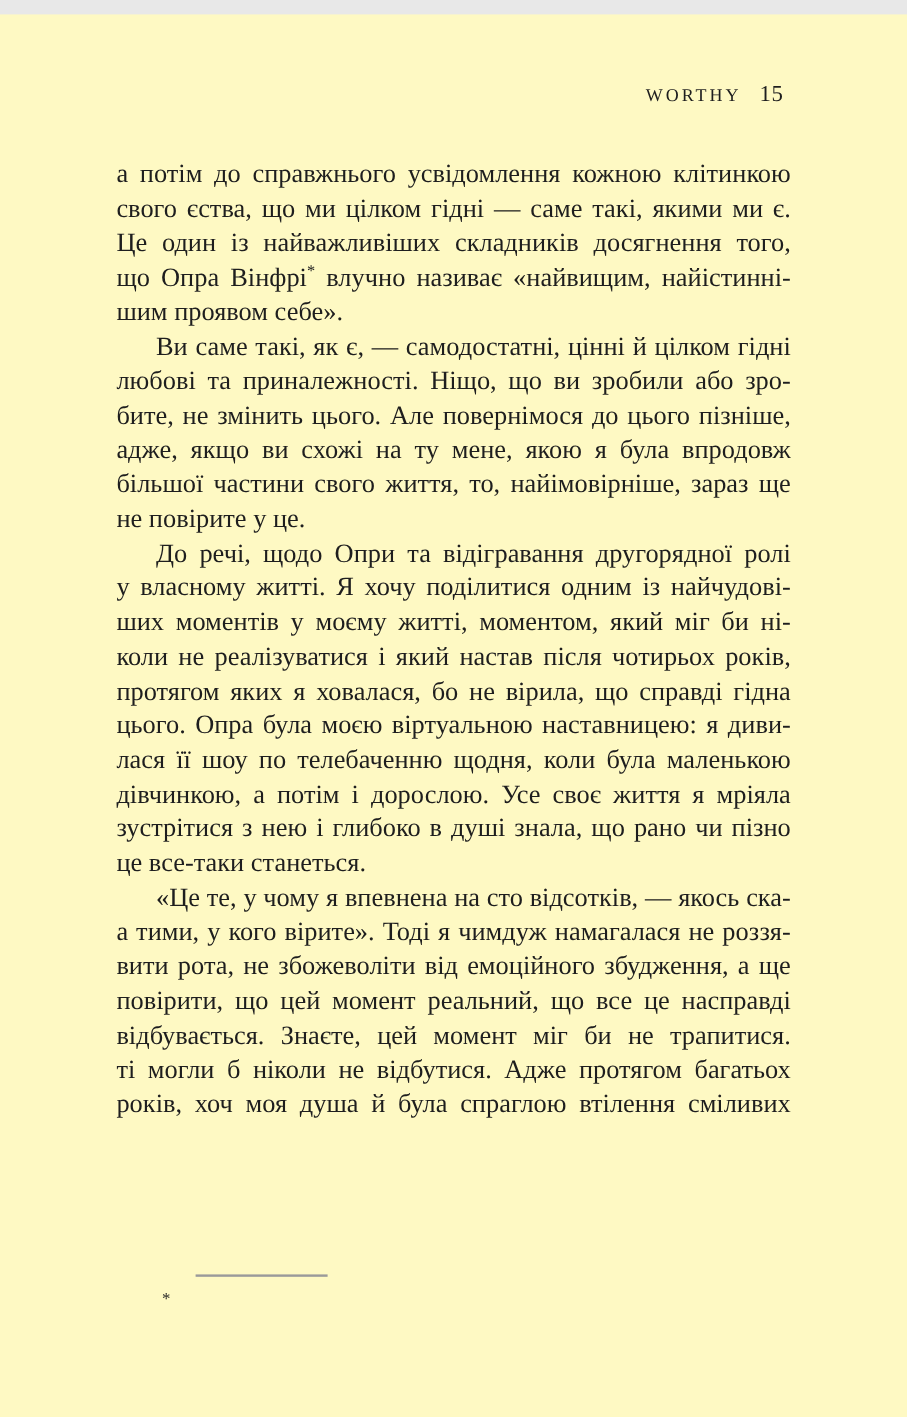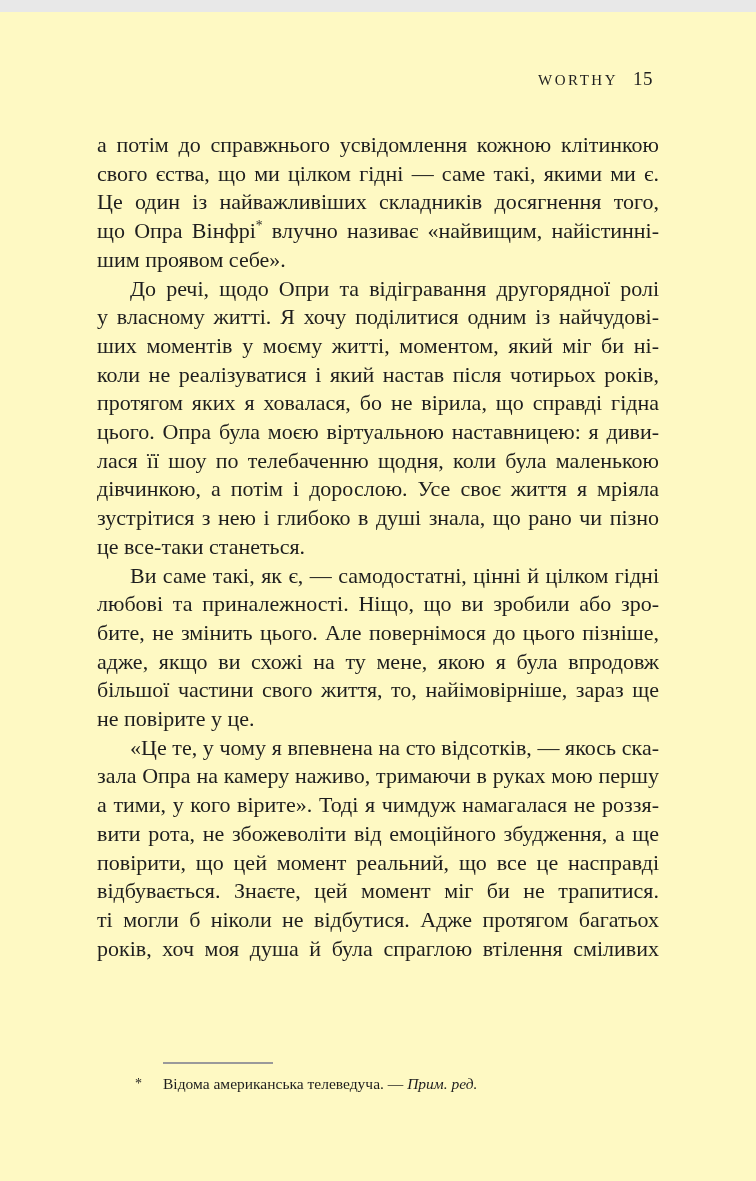--- a/index.html
+++ b/index.html
@@ -94,52 +94,50 @@
 
   <main class="body-text" id="body-text">
       <div class="paragraph">
         <div class="line"><span>а потім до справжнього усвідомлення кожною клітинкою</span></div>
         <div class="line"><span>свого єства, що ми цілком гідні — саме такі, якими ми є.</span></div>
         <div class="line"><span>Це один із найважливіших складників досягнення того,</span></div>
         <div class="line"><span>що Опра Вінфрі</span><span class="sup">*</span><span> влучно називає «найвищим, найістинні-</span></div>
         <div class="line last"><span>шим проявом себе».</span></div>
       </div>
       <div class="paragraph">
+        <div class="line indent"><span>Ви саме такі, як є, — самодостатні, цінні й цілком гідні</span></div>
+        <div class="line"><span>любові та приналежності. Ніщо, що ви зробили або зро-</span></div>
+        <div class="line"><span>бите, не змінить цього. Але повернімося до цього пізніше,</span></div>
+        <div class="line"><span>адже, якщо ви схожі на ту мене, якою я була впродовж</span></div>
+        <div class="line"><span>більшої частини свого життя, то, найімовірніше, зараз ще</span></div>
+        <div class="line last"><span>не повірите у це.</span></div>
+      </div>
+      <div class="paragraph">
         <div class="line indent"><span>До речі, щодо Опри та відігравання другорядної ролі</span></div>
         <div class="line"><span>у власному житті. Я хочу поділитися одним із найчудові-</span></div>
         <div class="line"><span>ших моментів у моєму житті, моментом, який міг би ні-</span></div>
         <div class="line"><span>коли не реалізуватися і який настав після чотирьох років,</span></div>
         <div class="line"><span>протягом яких я ховалася, бо не вірила, що справді гідна</span></div>
         <div class="line"><span>цього. Опра була моєю віртуальною наставницею: я диви-</span></div>
         <div class="line"><span>лася її шоу по телебаченню щодня, коли була маленькою</span></div>
         <div class="line"><span>дівчинкою, а потім і дорослою. Усе своє життя я мріяла</span></div>
         <div class="line"><span>зустрітися з нею і глибоко в душі знала, що рано чи пізно</span></div>
         <div class="line last"><span>це все-таки станеться.</span></div>
       </div>
       <div class="paragraph">
-        <div class="line indent"><span>Ви саме такі, як є, — самодостатні, цінні й цілком гідні</span></div>
-        <div class="line"><span>любові та приналежності. Ніщо, що ви зробили або зро-</span></div>
-        <div class="line"><span>бите, не змінить цього. Але повернімося до цього пізніше,</span></div>
-        <div class="line"><span>адже, якщо ви схожі на ту мене, якою я була впродовж</span></div>
-        <div class="line"><span>більшої частини свого життя, то, найімовірніше, зараз ще</span></div>
-        <div class="line last"><span>не повірите у це.</span></div>
-      </div>
-      <div class="paragraph">
         <div class="line indent"><span>«Це те, у чому я впевнена на сто відсотків, — якось ска-</span></div>
-        <div class="line"><span>зала Опра на камеру наживо, тримаючи в руках мою першу</span></div>
         <div class="line"><span>а тими, у кого вірите». Тоді я чимдуж намагалася не роззя-</span></div>
         <div class="line"><span>вити рота, не збожеволіти від емоційного збудження, а ще</span></div>
         <div class="line"><span>повірити, що цей момент реальний, що все це насправді</span></div>
         <div class="line"><span>відбувається. Знаєте, цей момент міг би не трапитися.</span></div>
         <div class="line"><span>ті могли б ніколи не відбутися. Адже протягом багатьох</span></div>
         <div class="line"><span>років, хоч моя душа й була спраглою втілення сміливих</span></div>
       </div>
     </main>
 
   <footer class="footnote">
     <div class="footnote-rule"></div>
     <div class="footnote-line">
       <span class="footnote-marker">*</span>
-      <span class="footnote-text" id="footnote-text"><span>Відома американська телеведуча. — </span><span class="it">Прим. ред.</span></span>
     </div>
   </footer>
 
 </div>
 
 </body></html>

